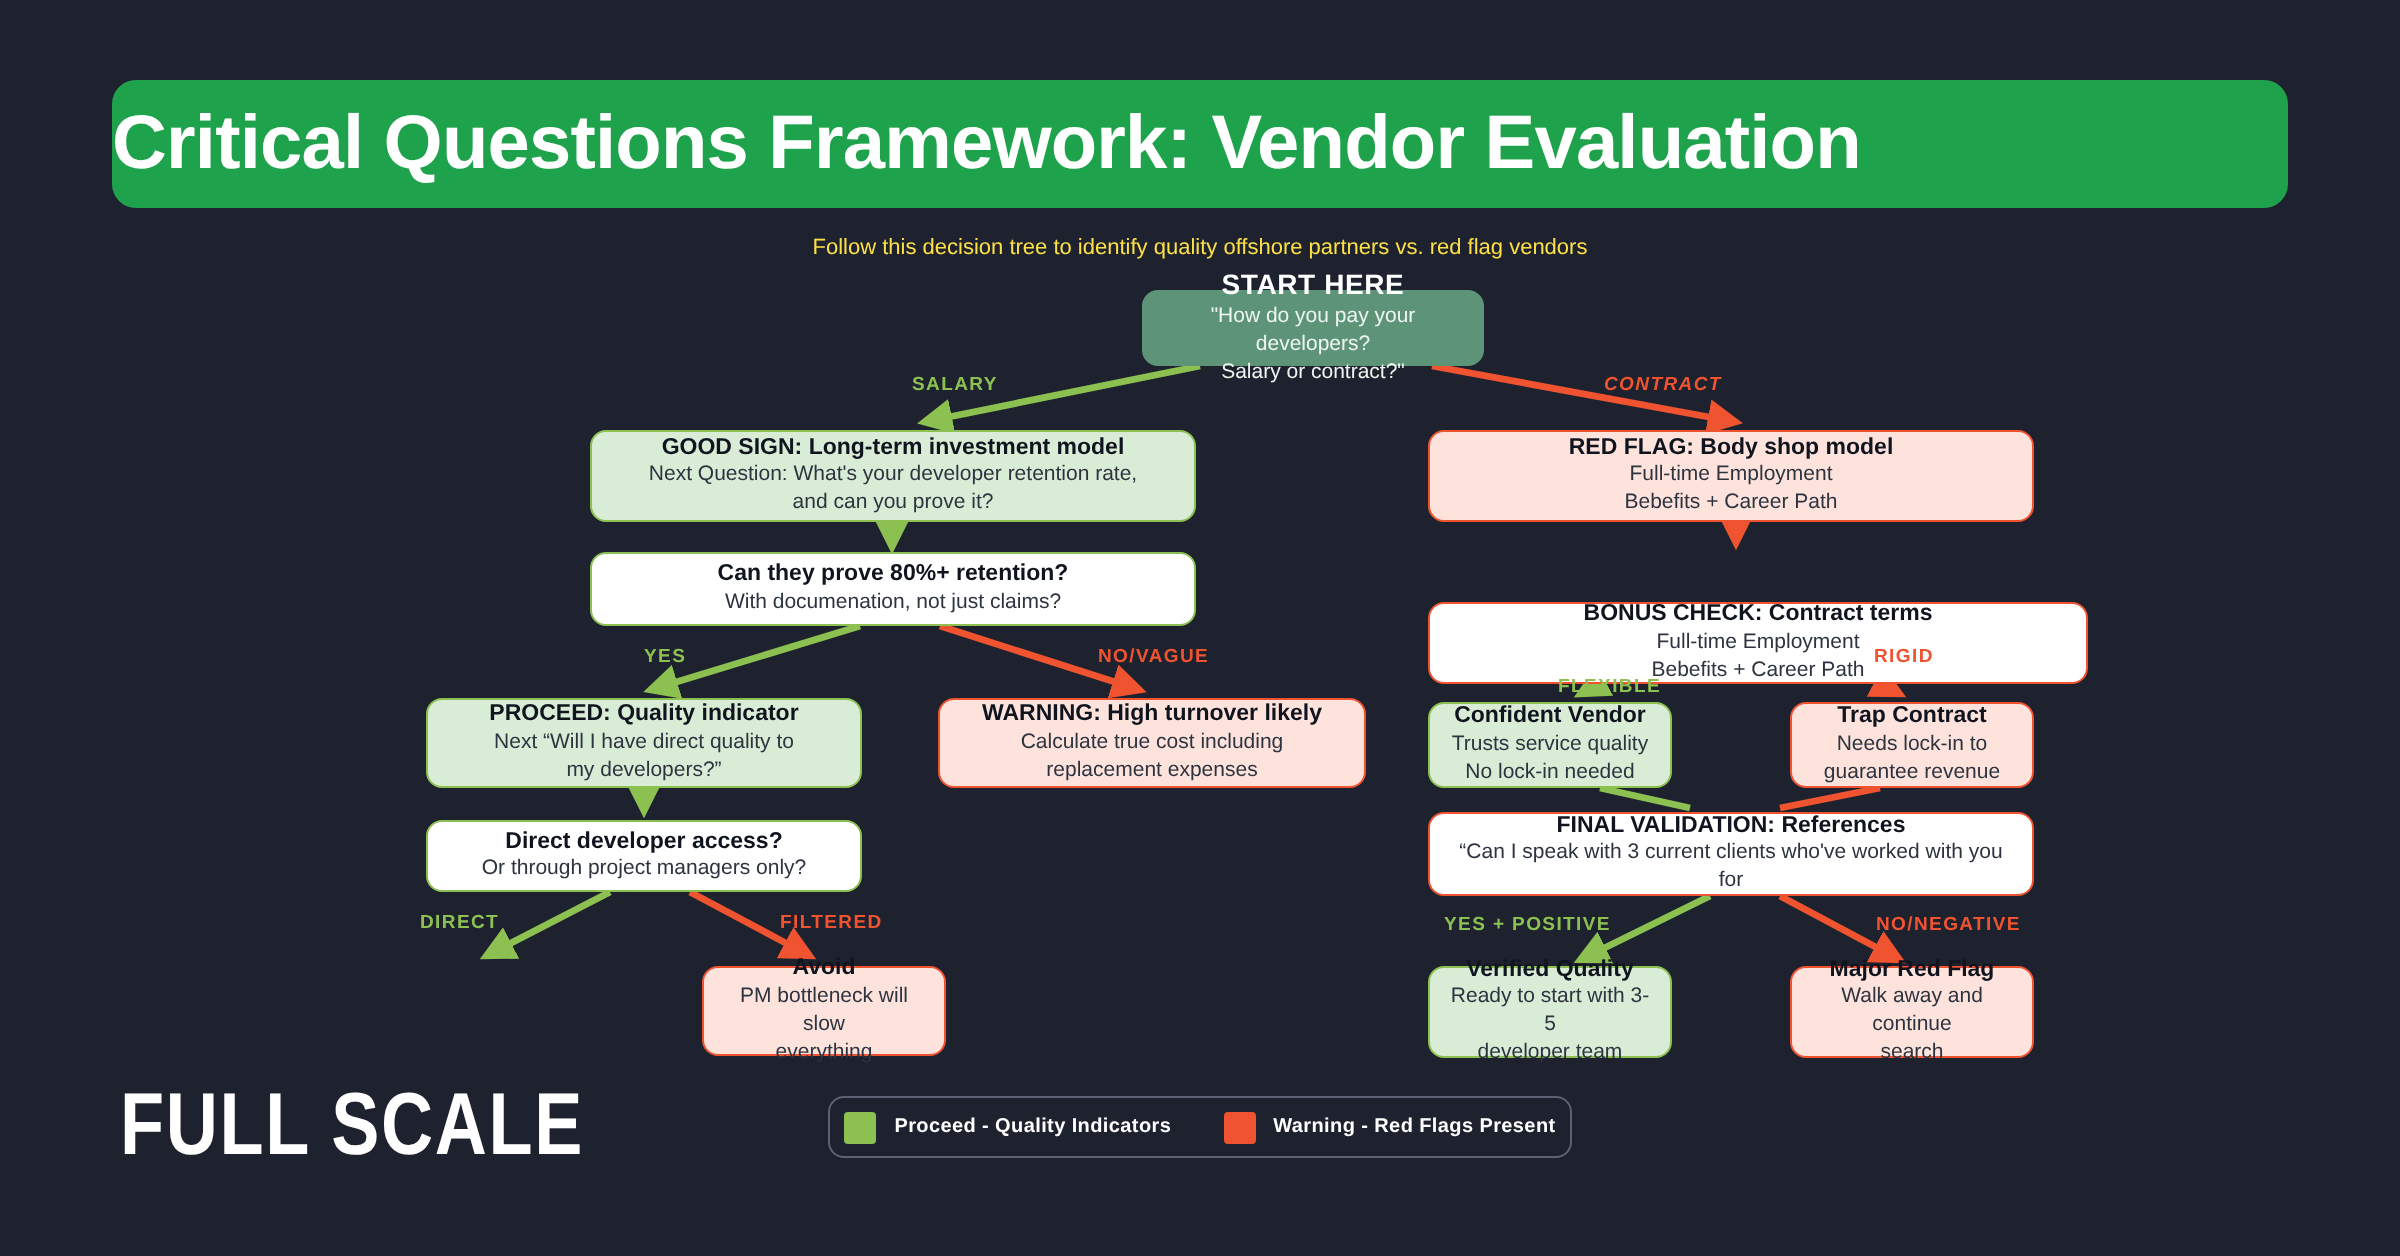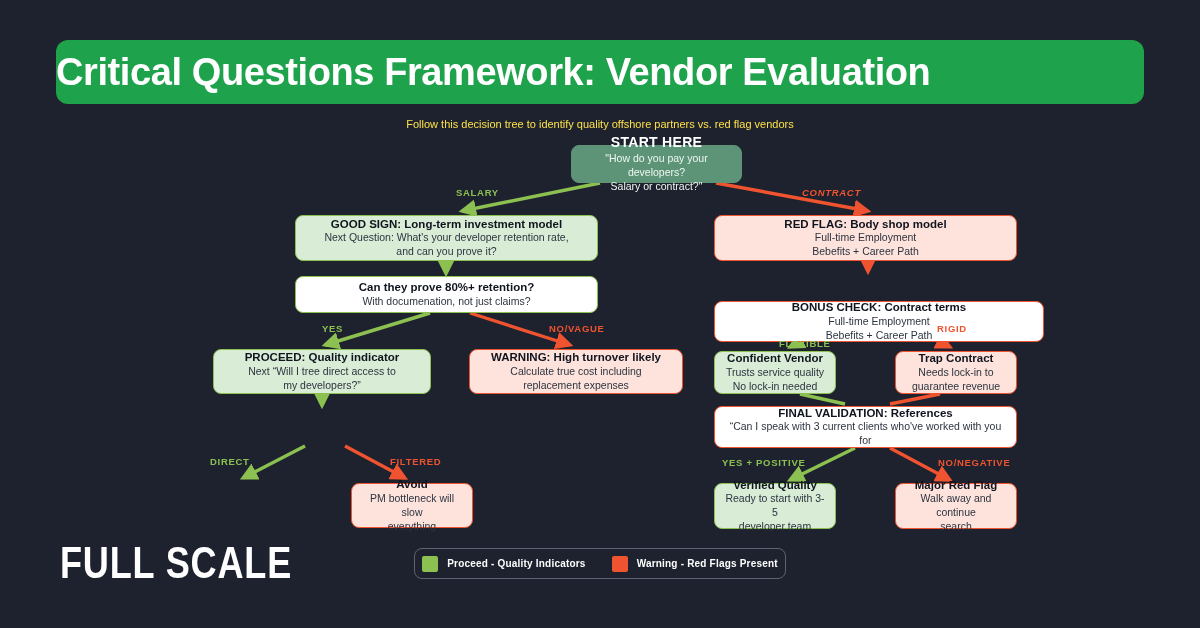--- a/index.html
+++ b/index.html
@@ -169,21 +169,21 @@
   </div>
 
   <div class="node n-white-r sz-wide" style="left:714px;top:273px;width:330px;height:41px;margin-top:28px;">
     <div class="t">BONUS CHECK: Contract terms</div>
     <div class="s">Full-time Employment</div>
     <div class="s">Bebefits + Career Path</div>
   </div>
 
   <div class="node n-green sz-small" style="left:213px;top:349px;width:218px;height:45px;">
     <div class="t">PROCEED: Quality indicator</div>
-    <div class="s">Next “Will I tree direct access to</div>
+    <div class="s">Next “Will I have direct quality to</div>
     <div class="s">my developers?”</div>
   </div>
 
   <div class="node n-red sz-small" style="left:469px;top:349px;width:214px;height:45px;">
     <div class="t">WARNING: High turnover likely</div>
     <div class="s">Calculate true cost including</div>
     <div class="s">replacement expenses</div>
   </div>
 
   <div class="node n-green sz-small" style="left:714px;top:351px;width:122px;height:43px;">
@@ -191,20 +191,24 @@
     <div class="s">Trusts service quality</div>
     <div class="s">No lock-in needed</div>
   </div>
 
   <div class="node n-red sz-small" style="left:895px;top:351px;width:122px;height:43px;">
     <div class="t">Trap Contract</div>
     <div class="s">Needs lock-in to</div>
     <div class="s">guarantee revenue</div>
   </div>
 
+  <div class="node n-white-g sz-small" style="left:213px;top:410px;width:218px;height:36px;">
+    <div class="t">Direct developer access?</div>
+    <div class="s">Or through project managers only?</div>
+  </div>
 
   <div class="node n-white-r sz-wide" style="left:714px;top:406px;width:303px;height:42px;">
     <div class="t">FINAL VALIDATION: References</div>
     <div class="s">“Can I speak with 3 current clients who've worked with you for</div>
   </div>
 
 
   <div class="node n-red sz-small" style="left:351px;top:483px;width:122px;height:45px;">
     <div class="t">Avoid</div>
     <div class="s">PM bottleneck will slow</div>

